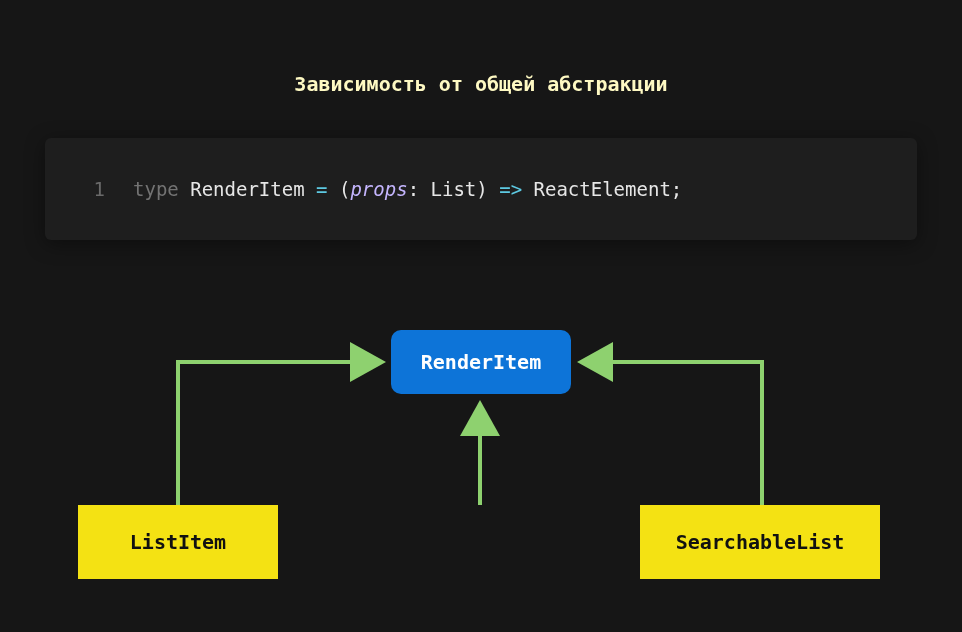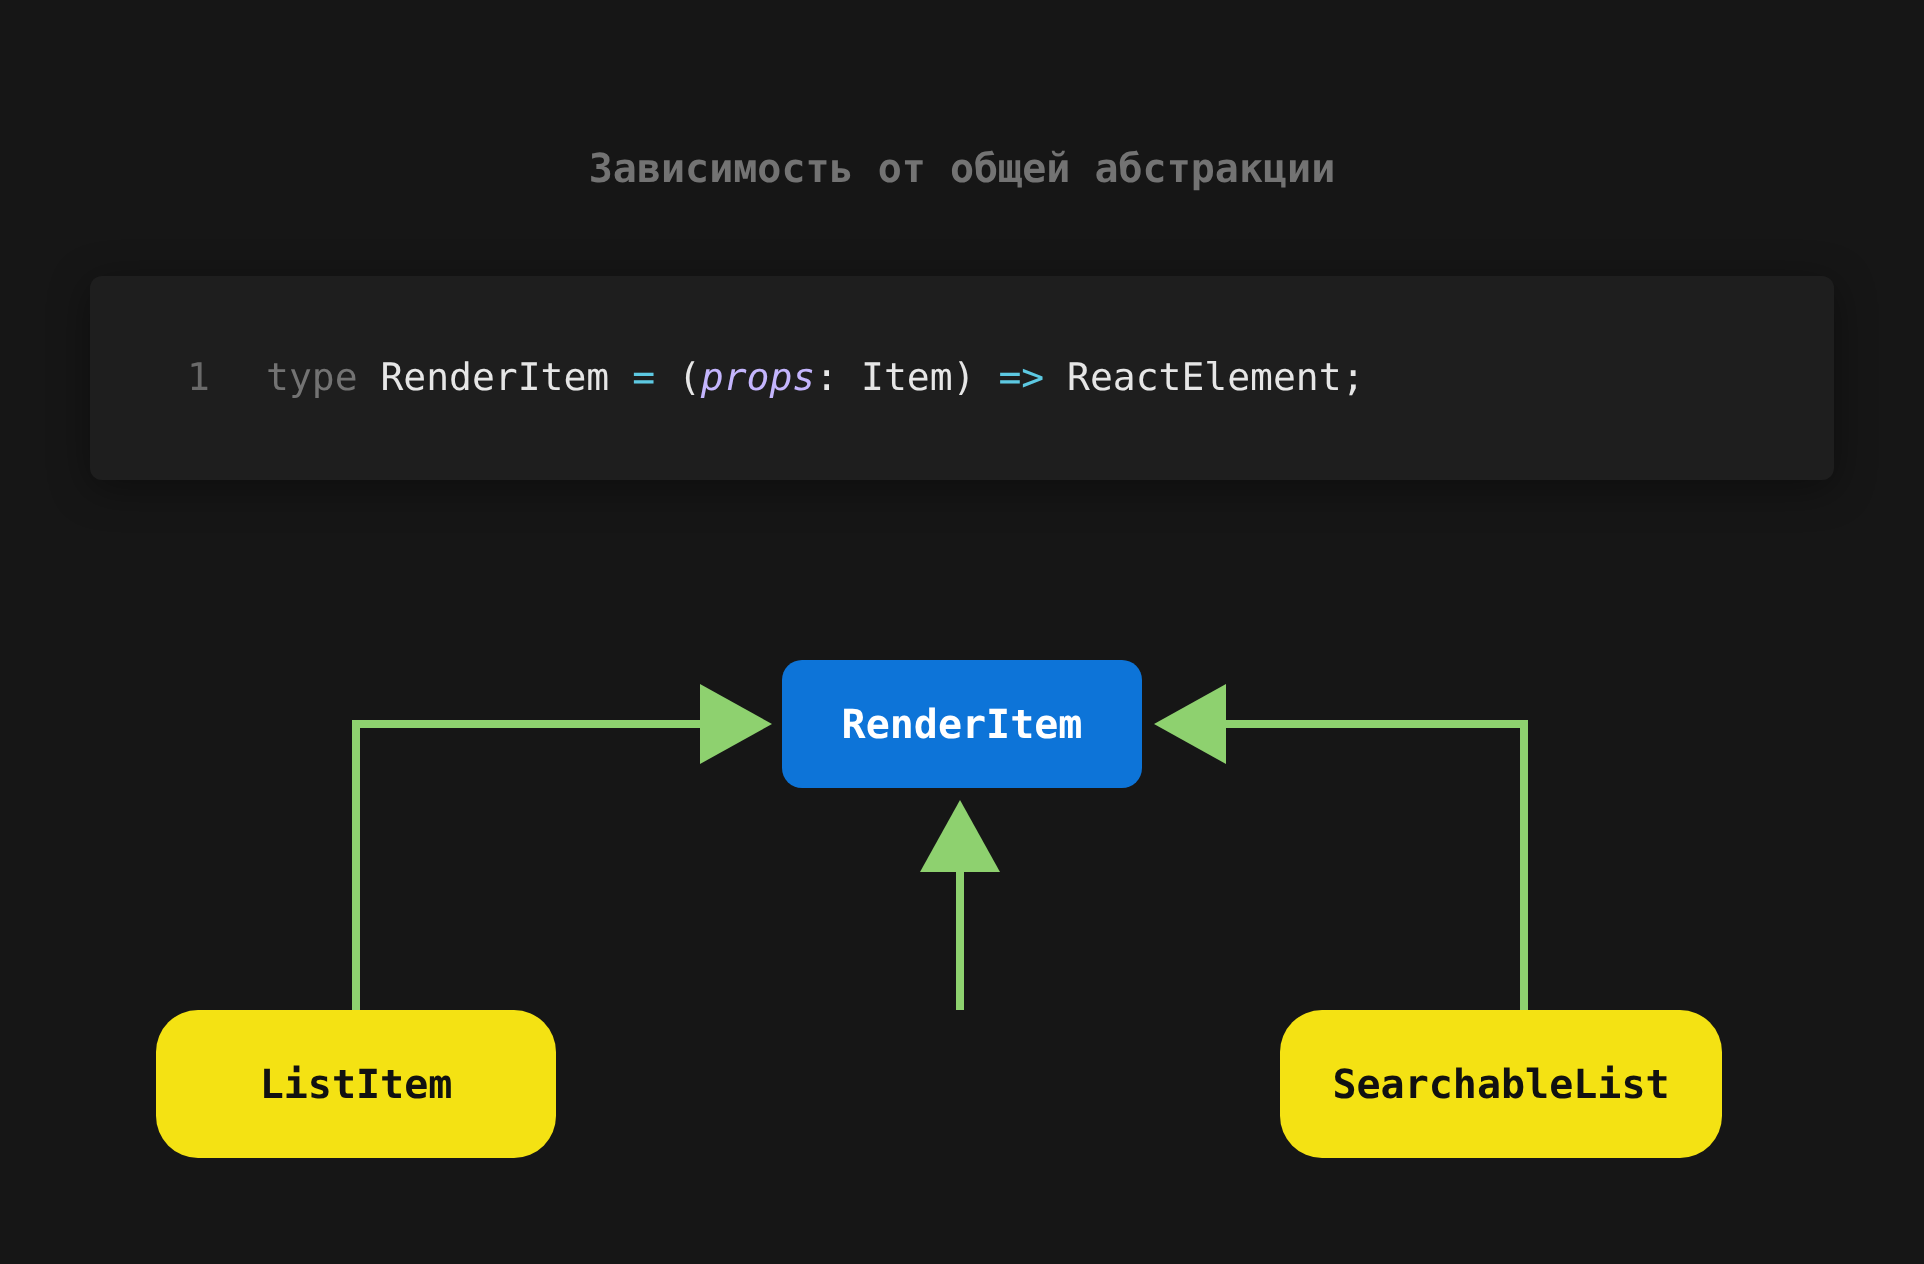--- a/index.html
+++ b/index.html
@@ -14,21 +14,21 @@
       font-family: 'Consolas', 'Monaco', 'Courier New', monospace;
       position: relative;
       overflow: hidden;
     }
     .title {
       position: absolute;
       top: 72px;
       left: 0;
       right: 0;
       text-align: center;
-      color: #737373;
+      color: #fef9c3;
       font-size: 20px;
       font-weight: bold;
       font-family: 'Consolas', 'Monaco', monospace;
     }
     .code-block {
       position: absolute;
       top: 138px;
       left: 45px;
       right: 45px;
       background: #1e1e1e;
@@ -63,21 +63,21 @@
     .semi { color: #e6e6e6; }
     .diagram {
       position: absolute;
       top: 300px;
       left: 0;
       right: 0;
       bottom: 0;
     }
     .node-box {
       position: absolute;
-      border-radius: 21px;
+      border-radius: 0;
       display: flex;
       align-items: center;
       justify-content: center;
       font-family: 'Consolas', 'Monaco', monospace;
       font-weight: bold;
       font-size: 20px;
     }
     .node-render {
       left: 391px;
       top: 30px;
@@ -99,21 +99,21 @@
       left: 380px;
       top: 205px;
       width: 200px;
       height: 74px;
       background: #f4e213;
       color: #111;
     }
     .node-searchable {
       left: 640px;
       top: 205px;
-      width: 221px;
+      width: 240px;
       height: 74px;
       background: #f4e213;
       color: #111;
     }
     svg.arrows {
       position: absolute;
       top: 0;
       left: 0;
       width: 962px;
       height: 332px;
@@ -121,21 +121,21 @@
     }
   </style>
 </head>
 <body>
 
 <div class="title">Зависимость от общей абстракции</div>
 
 <div class="code-block">
   <div class="code-line">
     <span class="line-number">1</span>
-    <span class="code-content"><span class="kw-type">type</span> <span class="type-name">RenderItem</span> <span class="operator">=</span> <span class="paren">(</span><span class="param">props</span><span class="colon">:</span> <span class="type-ref">Item</span><span class="paren">)</span> <span class="arrow">=&gt;</span> <span class="type-ref">ReactElement</span><span class="semi">;</span></span>
+    <span class="code-content"><span class="kw-type">type</span> <span class="type-name">RenderItem</span> <span class="operator">=</span> <span class="paren">(</span><span class="param">props</span><span class="colon">:</span> <span class="type-ref">List</span><span class="paren">)</span> <span class="arrow">=&gt;</span> <span class="type-ref">ReactElement</span><span class="semi">;</span></span>
   </div>
 </div>
 
 <div class="diagram">
   <svg class="arrows">
     <defs>
       <marker id="arrowhead" markerWidth="10" markerHeight="10" refX="7" refY="5" orient="auto">
         <polygon points="0 0, 9 5, 0 10" fill="#8ed16f"></polygon>
       </marker>
     </defs>

